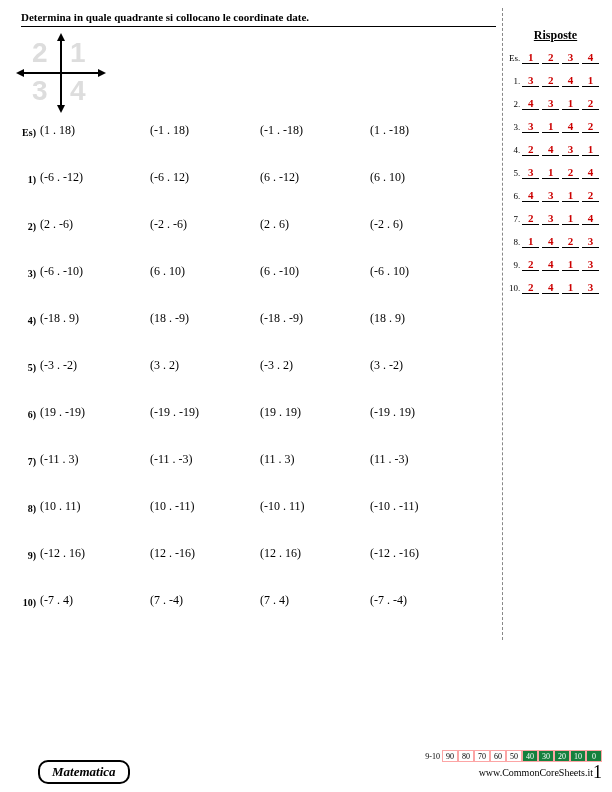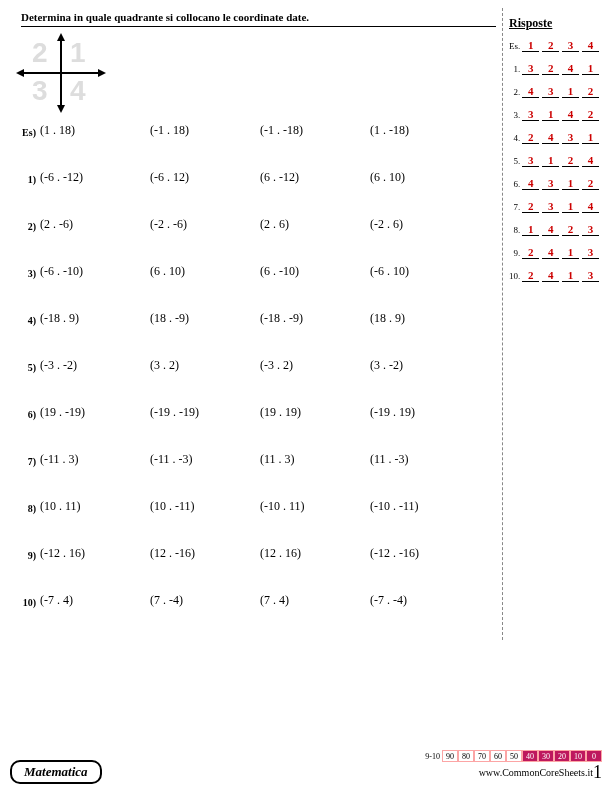--- a/index.html
+++ b/index.html
@@ -13,32 +13,32 @@
   .main { display: flex; }
   .left { flex: 1; padding-right: 6px; }
   .right { width: 100px; border-left: 1px dashed #888; padding-left: 6px; position: relative; }
   .instruction { font-weight: bold; font-size: 11px; padding: 3px 0; border-bottom: 1px solid #000; margin-left: 11px; }
   .diagram { width: 90px; height: 80px; position: relative; margin: 6px 0 10px 6px; }
   .qnum { position: absolute; font-size: 28px; font-weight: bold; color: #ddd; font-family: Arial, sans-serif; }
   .qrows { margin-top: 4px; }
   .qrow { display: flex; align-items: flex-end; margin-bottom: 32px; }
   .qlabel { width: 30px; font-weight: bold; text-align: right; padding-right: 4px; font-size: 10px; }
   .coord { width: 110px; font-size: 12px; }
-  .answers-title { text-decoration: underline; font-weight: bold; font-size: 12px; margin: 8px 0 8px; }
+  .answers-title { text-decoration: underline; font-weight: bold; font-size: 12px; text-align: center; margin: 20px 0 8px; }
   .ansrow { display: flex; align-items: baseline; margin-bottom: 10px; font-size: 9px; }
   .anslabel { width: 14px; text-align: right; padding-right: 2px; }
   .ansval { width: 18px; text-align: center; border-bottom: 1px solid #000; color: #cc0000; font-weight: bold; font-size: 11px; margin-right: 3px; }
   .footer { position: absolute; bottom: 8px; left: 10px; right: 10px; display: flex; align-items: center; }
-  .subject-box { border: 2px solid #000; border-radius: 10px; padding: 2px 12px; font-weight: bold; font-style: italic; font-size: 13px; }
+  .subject-box { border: 2px solid #000; border-radius: 10px; padding: 2px 12px; font-weight: bold; font-style: italic; font-size: 13px; margin-left: 28px; }
   .url { flex: 1; text-align: right; font-size: 10px; }
   .pagenum { font-size: 18px; }
   .score-strip { position: absolute; bottom: 30px; right: 10px; display: flex; font-size: 8px; align-items: center; }
   .score-label { margin-right: 2px; }
   .score-cell { border: 1px solid #fca5a5; width: 16px; height: 12px; text-align: center; line-height: 12px; font-size: 8px; }
-  .score-cell.shaded { background: #be185d; color: #fff; }
+  .score-cell.shaded { background: #15803d; color: #fff; }
 </style>
 </head>
 <body>
 
 <div class="page">
 
   <div class="main">
     <div class="left">
       <div class="instruction">Determina in quale quadrante si collocano le coordinate date.</div>
 

